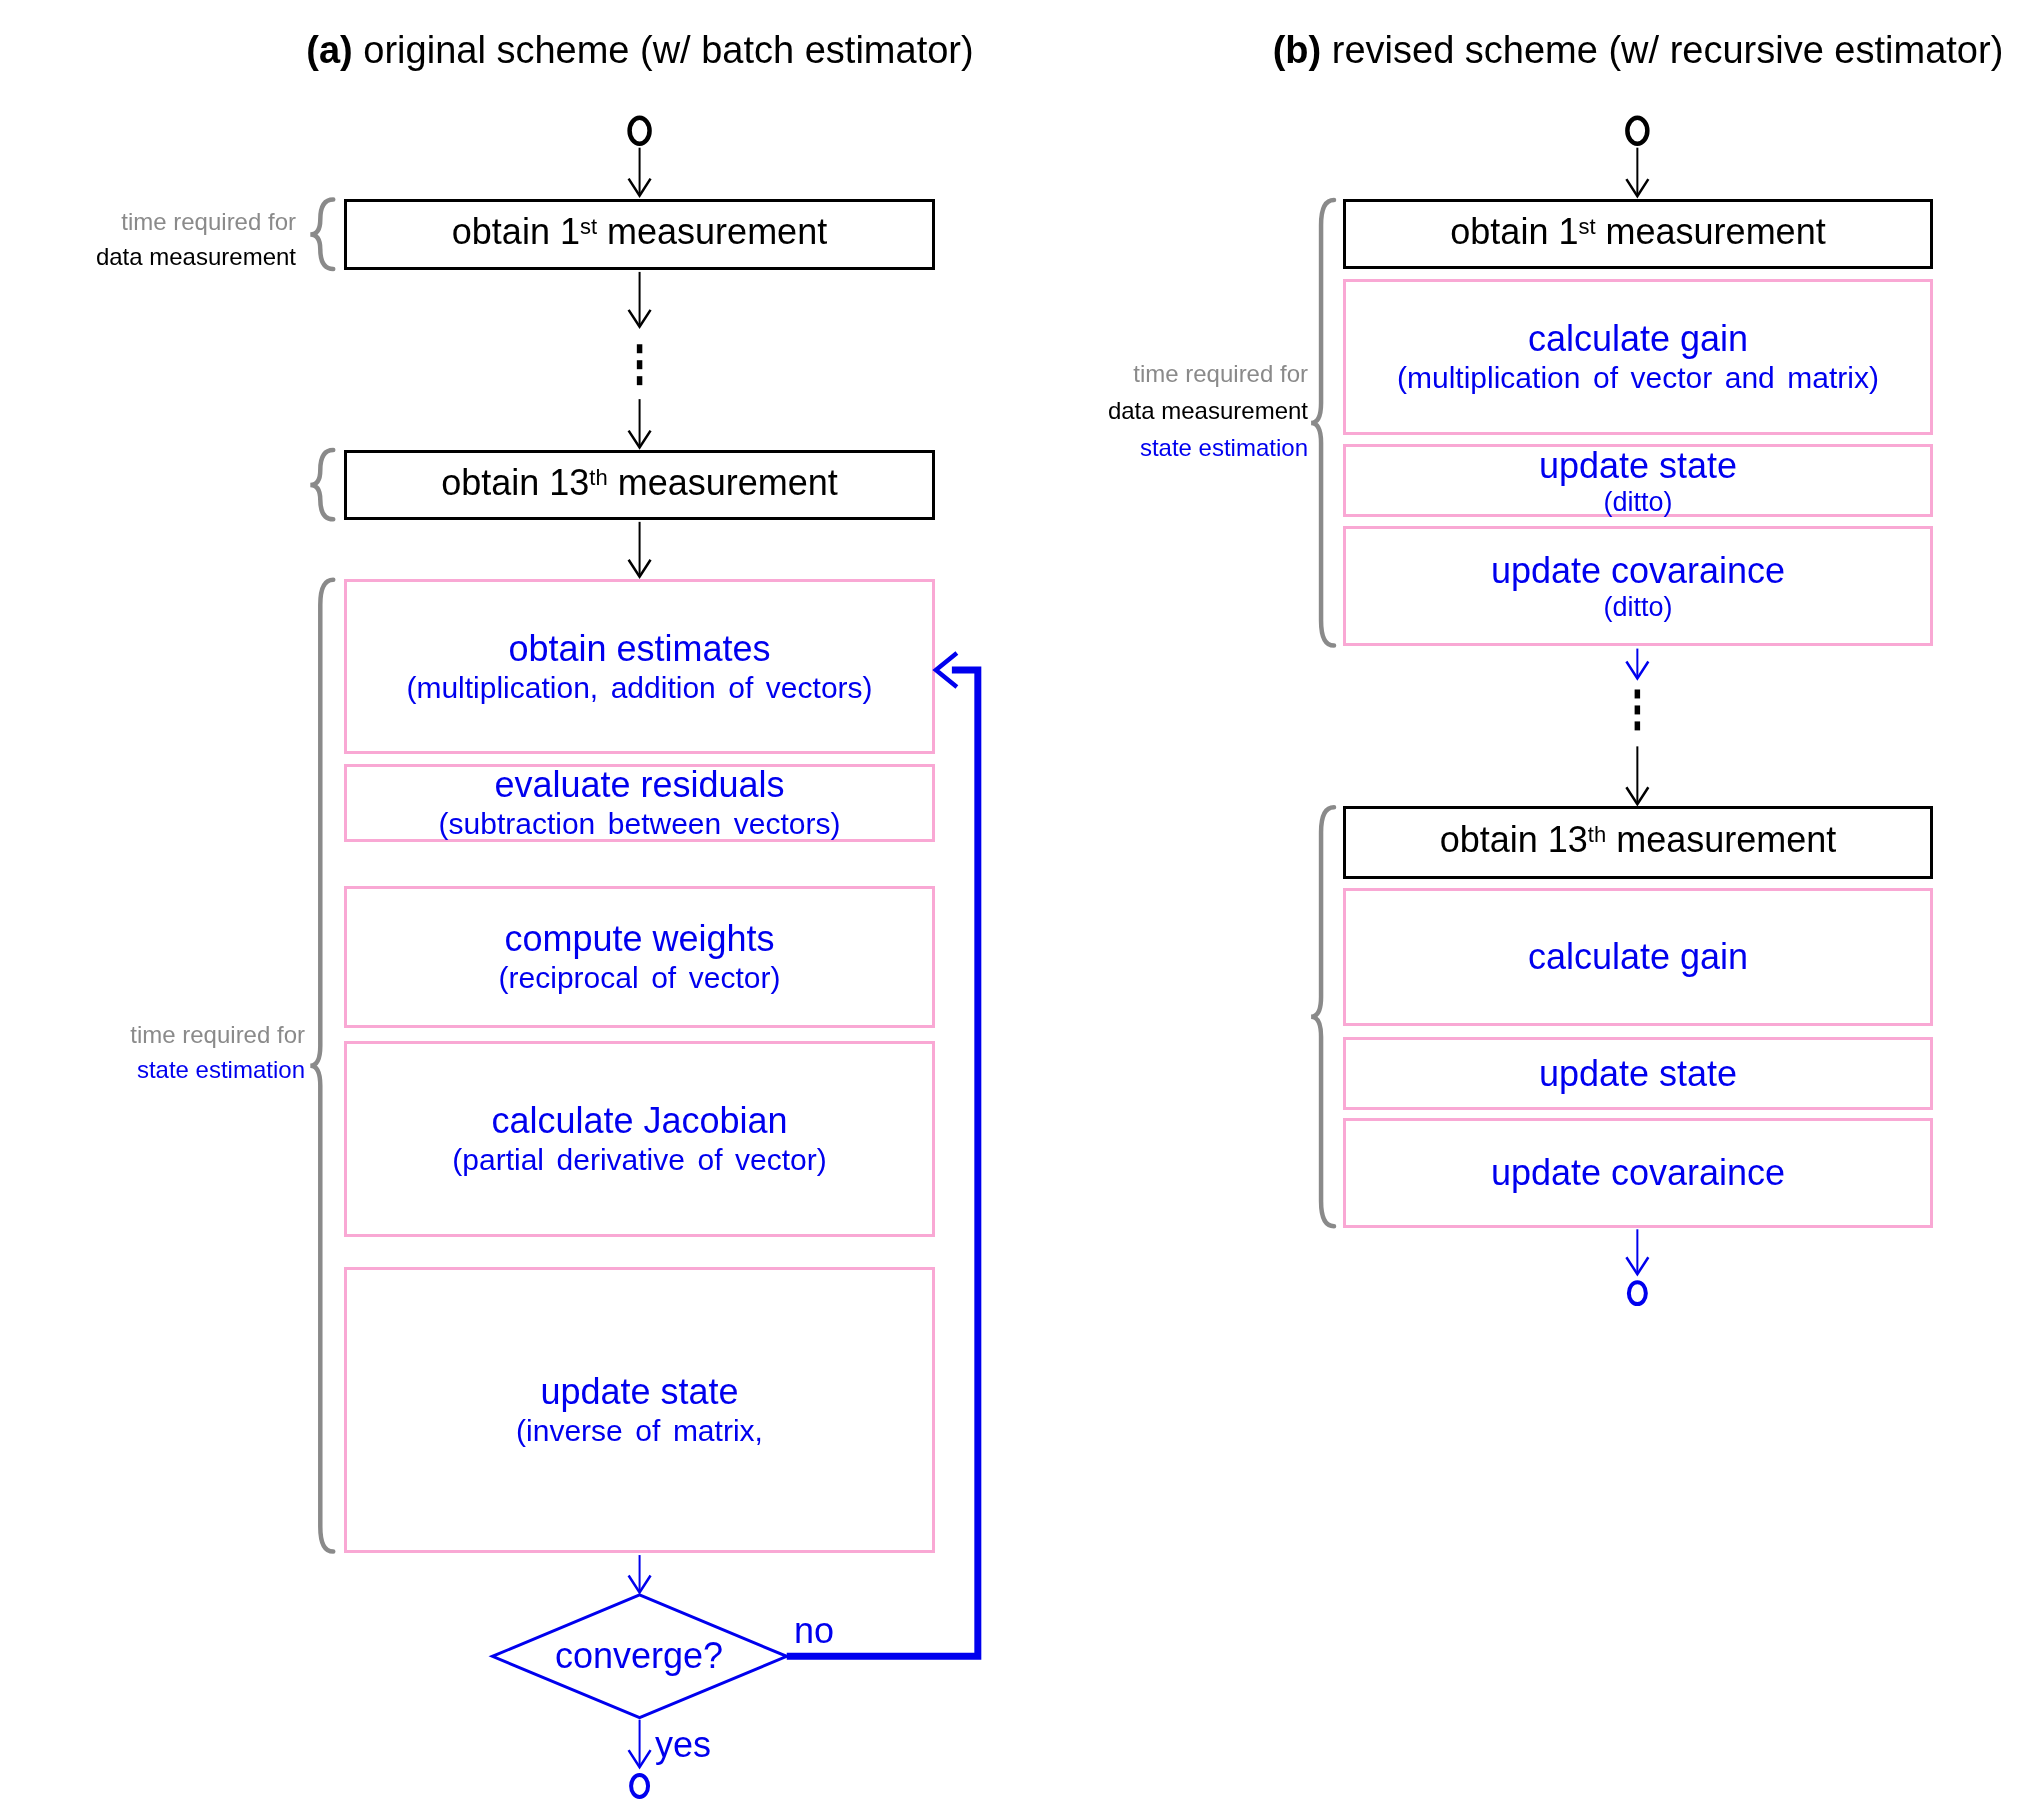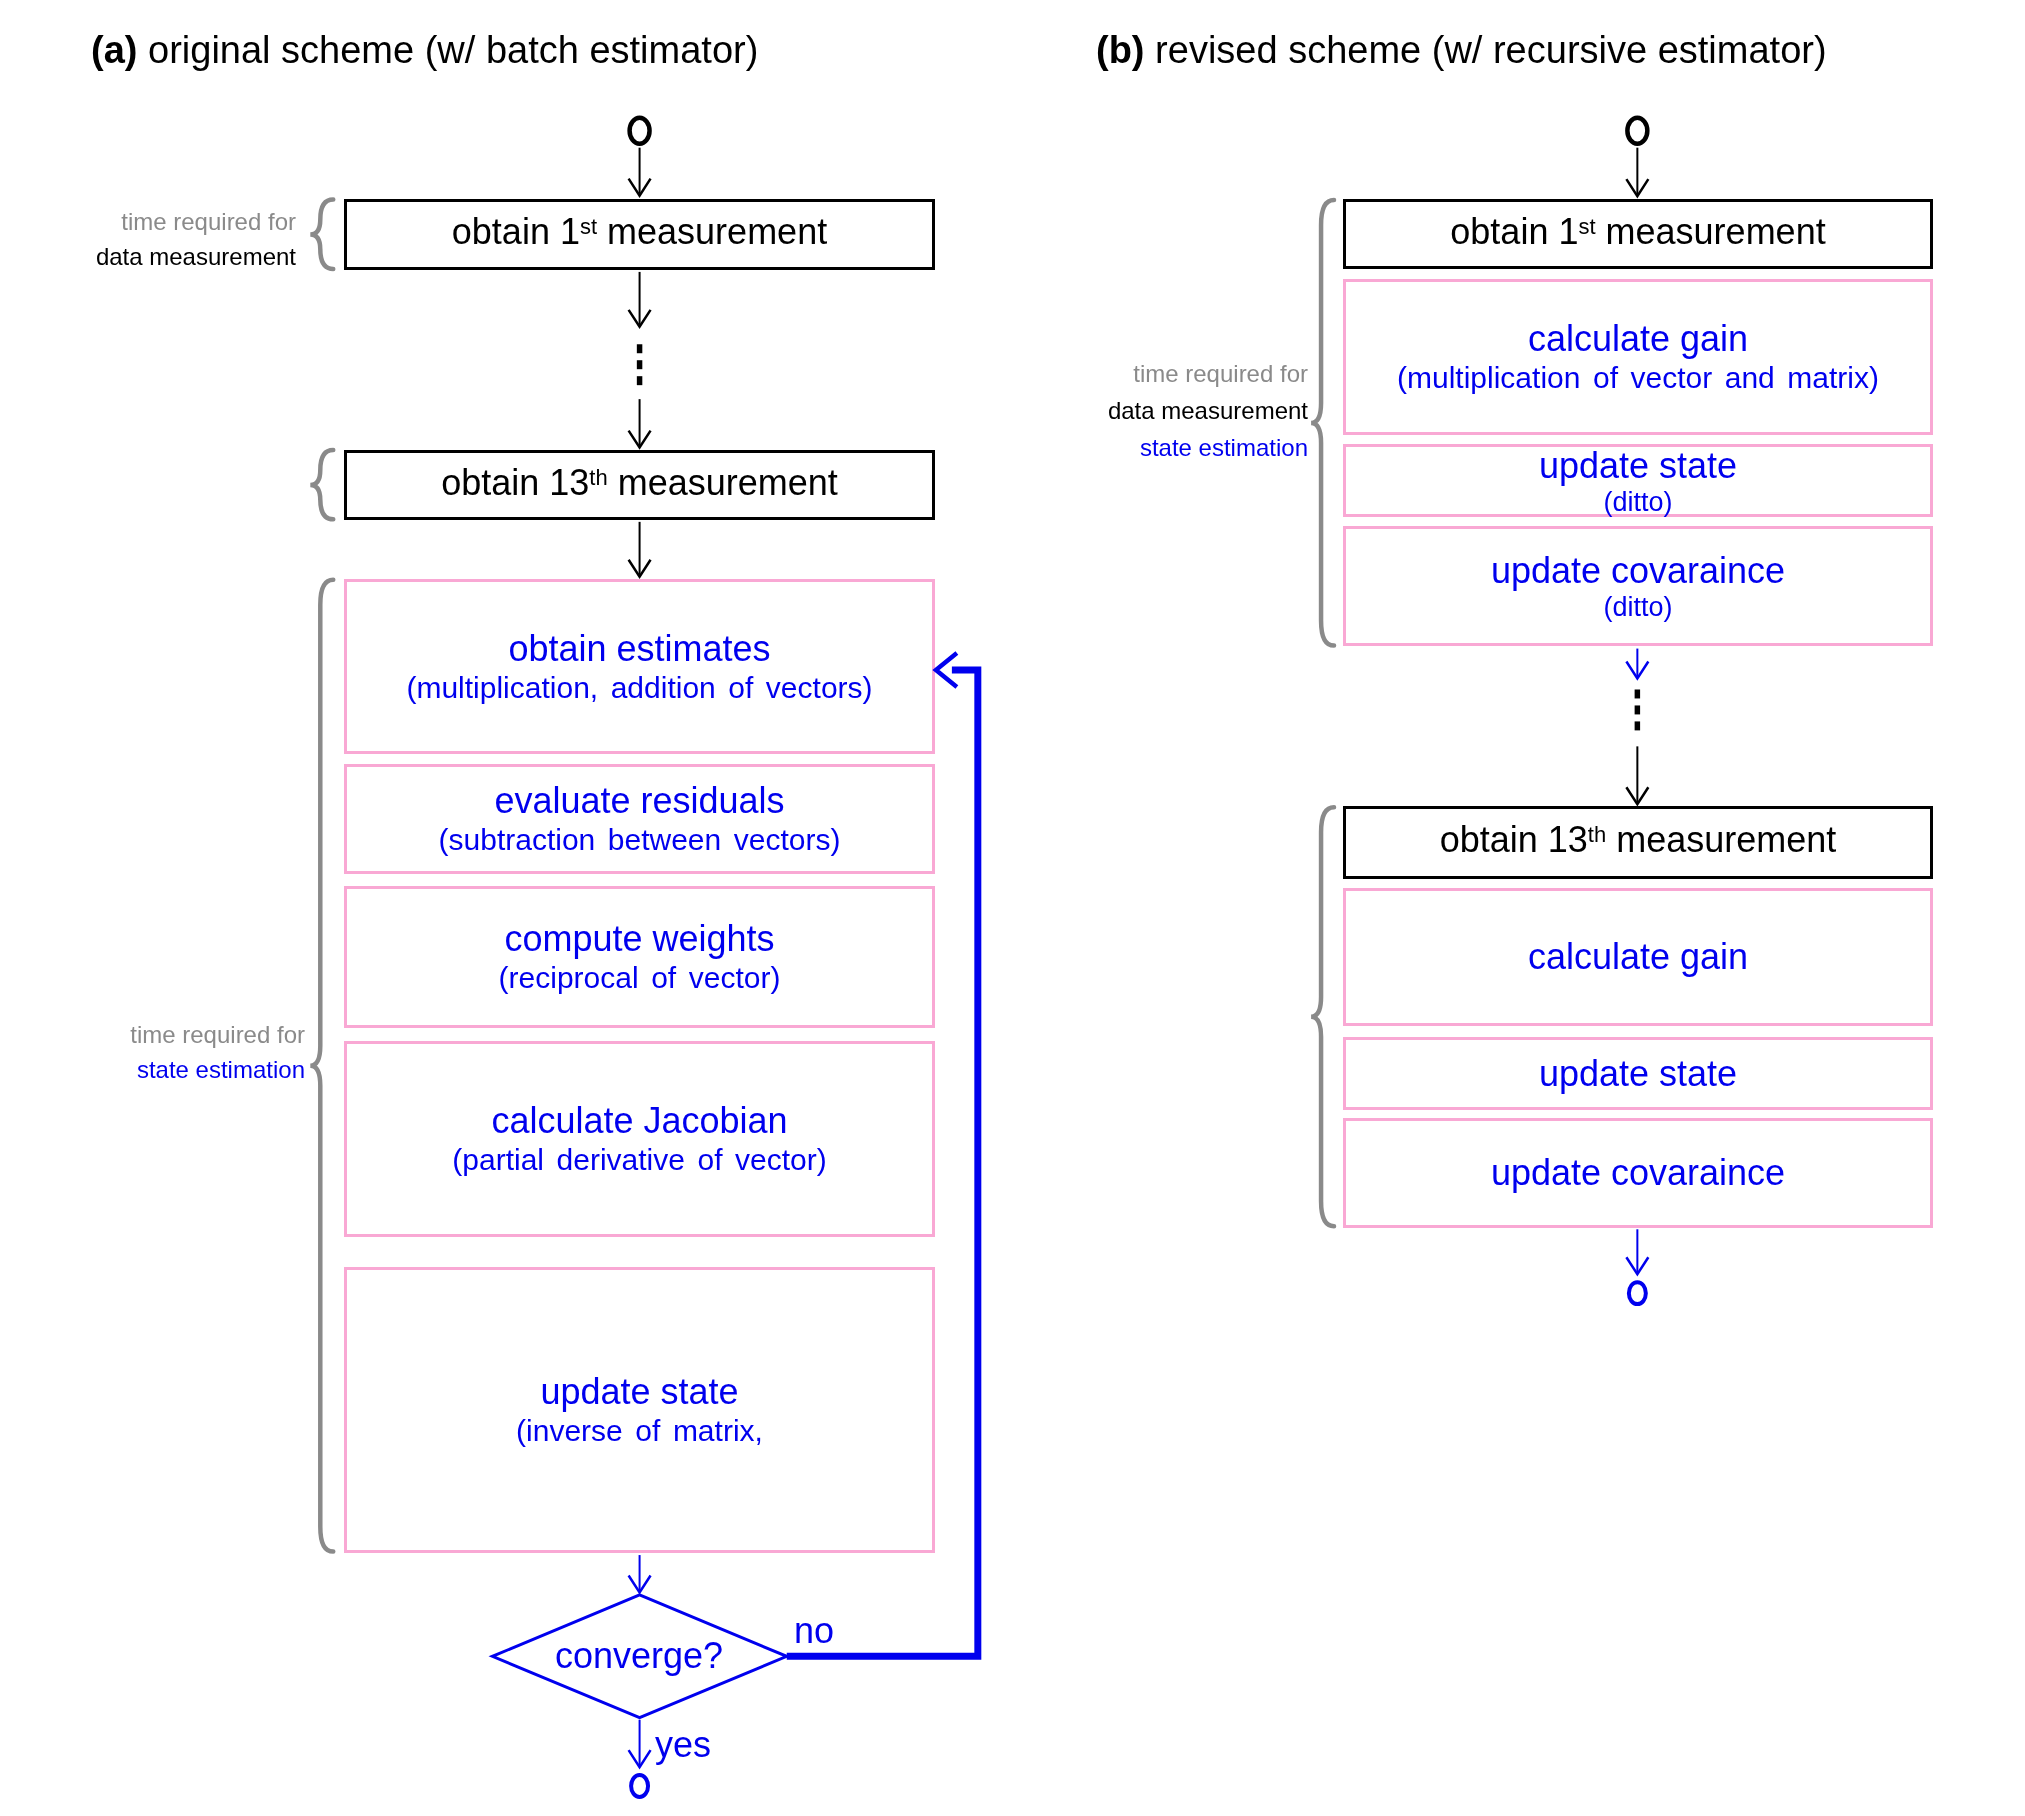--- a/index.html
+++ b/index.html
@@ -14,21 +14,21 @@
     text-align:center;
   }
   .pbox.black{border:3.5px solid #000000;color:#000000;}
   .pbox.blue{border:3px solid #f9a8d4;color:#0000ee;text-align:center;}
   .bmain{font-size:36px;line-height:42px;white-space:nowrap;}
   .bsub{font-size:30px;line-height:36px;word-spacing:0.14em;white-space:nowrap;}
   .bditto{font-size:27px;line-height:30px;word-spacing:0.1em;white-space:nowrap;}
   sup.ss{font-size:22px;vertical-align:baseline;position:relative;top:-0.45em;}
   .ttl{
     position:absolute;z-index:6;top:29px;font-size:38px;line-height:42px;
-    text-align:left;color:#000;white-space:nowrap;
+    text-align:center;color:#000;white-space:nowrap;
   }
   .sidelabel{position:absolute;z-index:6;text-align:right;font-size:24px;line-height:35px;white-space:nowrap;}
   .t-gray{color:#8a8a8a;}
   .t-black{color:#000000;}
   .t-blue{color:#0000ee;}
   .loose{position:absolute;z-index:6;color:#0000ee;font-size:36px;line-height:40px;white-space:nowrap;}
   .dlabel{
     position:absolute;z-index:6;left:492px;top:1631px;width:294px;height:50px;
     display:flex;align-items:center;justify-content:center;color:#0000ee;font-size:36px;
   }
@@ -44,21 +44,21 @@
 
   <div class="pbox black" style="left:344px;top:450px;width:591px;height:70px;">
     <div class="bmain"><span>obtain 13</span><sup class="ss">th</sup><span> measurement</span></div>
   </div>
 
   <div class="pbox blue" style="left:344px;top:579px;width:591px;height:175px;">
     <div class="bmain">obtain estimates</div>
     <div class="bsub">(multiplication, addition of vectors)</div>
   </div>
 
-  <div class="pbox blue" style="left:344px;top:764px;width:591px;height:110px;">
+  <div class="pbox blue" style="left:344px;top:764px;width:591px;height:78px;">
     <div class="bmain">evaluate residuals</div>
     <div class="bsub">(subtraction between vectors)</div>
   </div>
 
   <div class="pbox blue" style="left:344px;top:886px;width:591px;height:142px;">
     <div class="bmain">compute weights</div>
     <div class="bsub">(reciprocal of vector)</div>
   </div>
 
   <div class="pbox blue" style="left:344px;top:1041px;width:591px;height:196px;">

